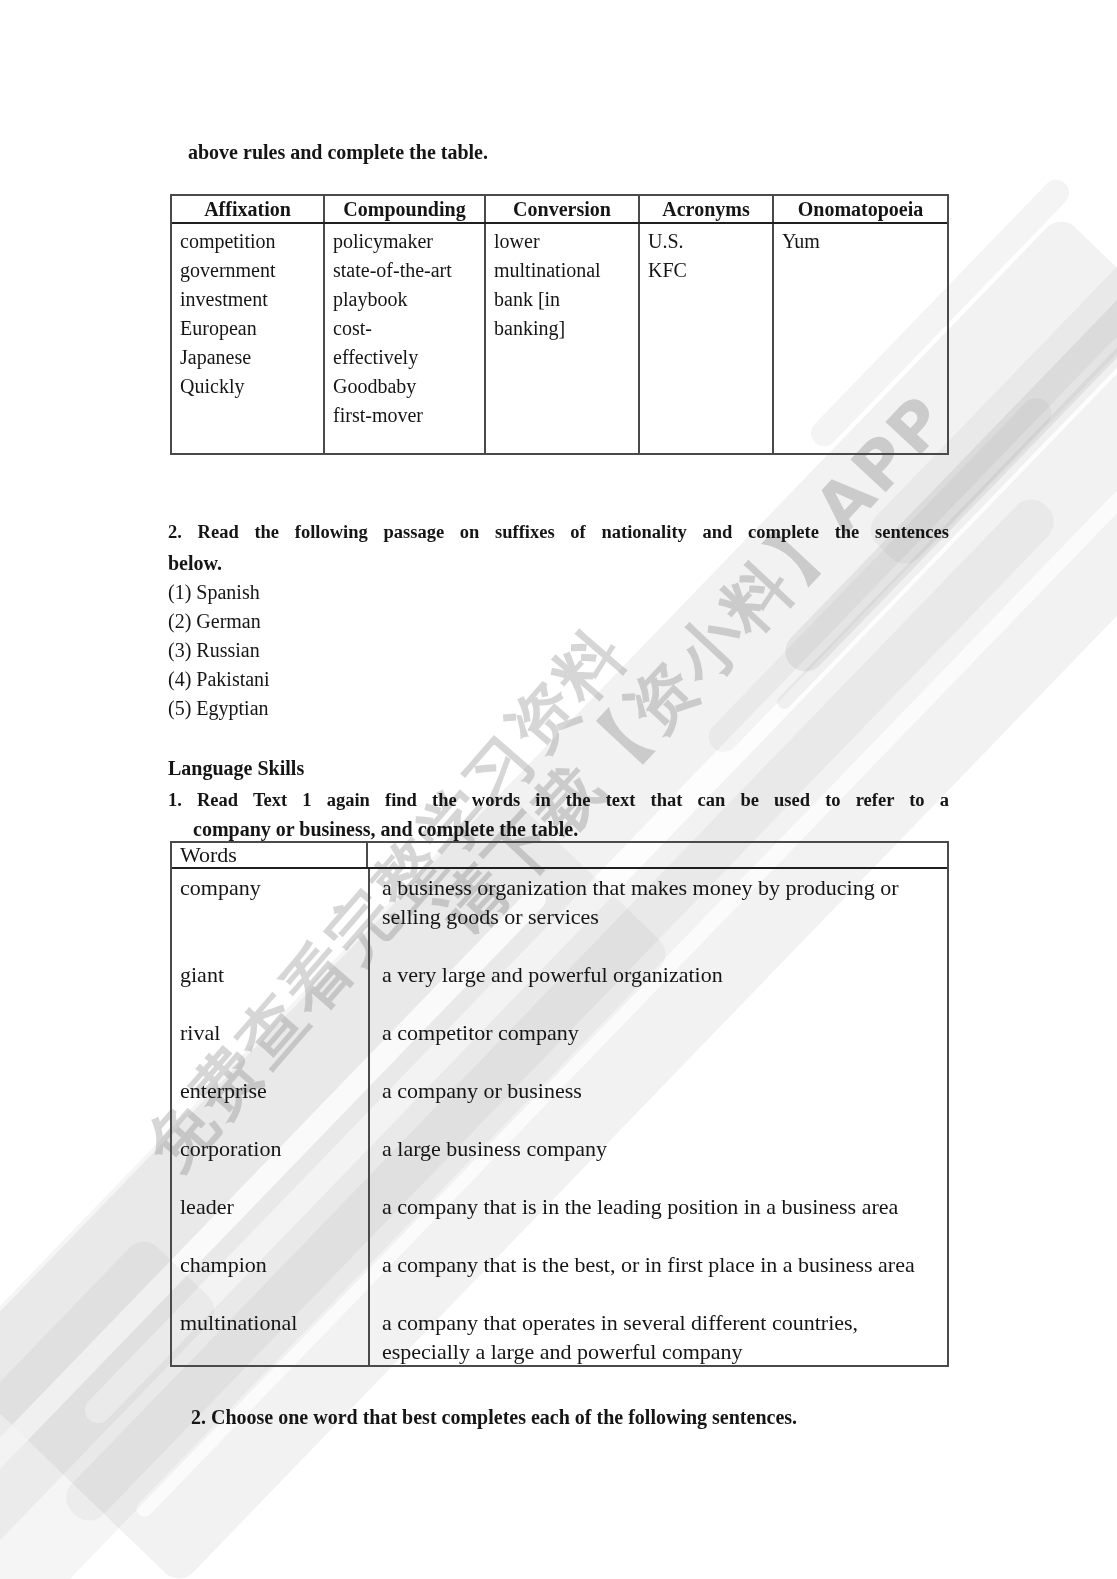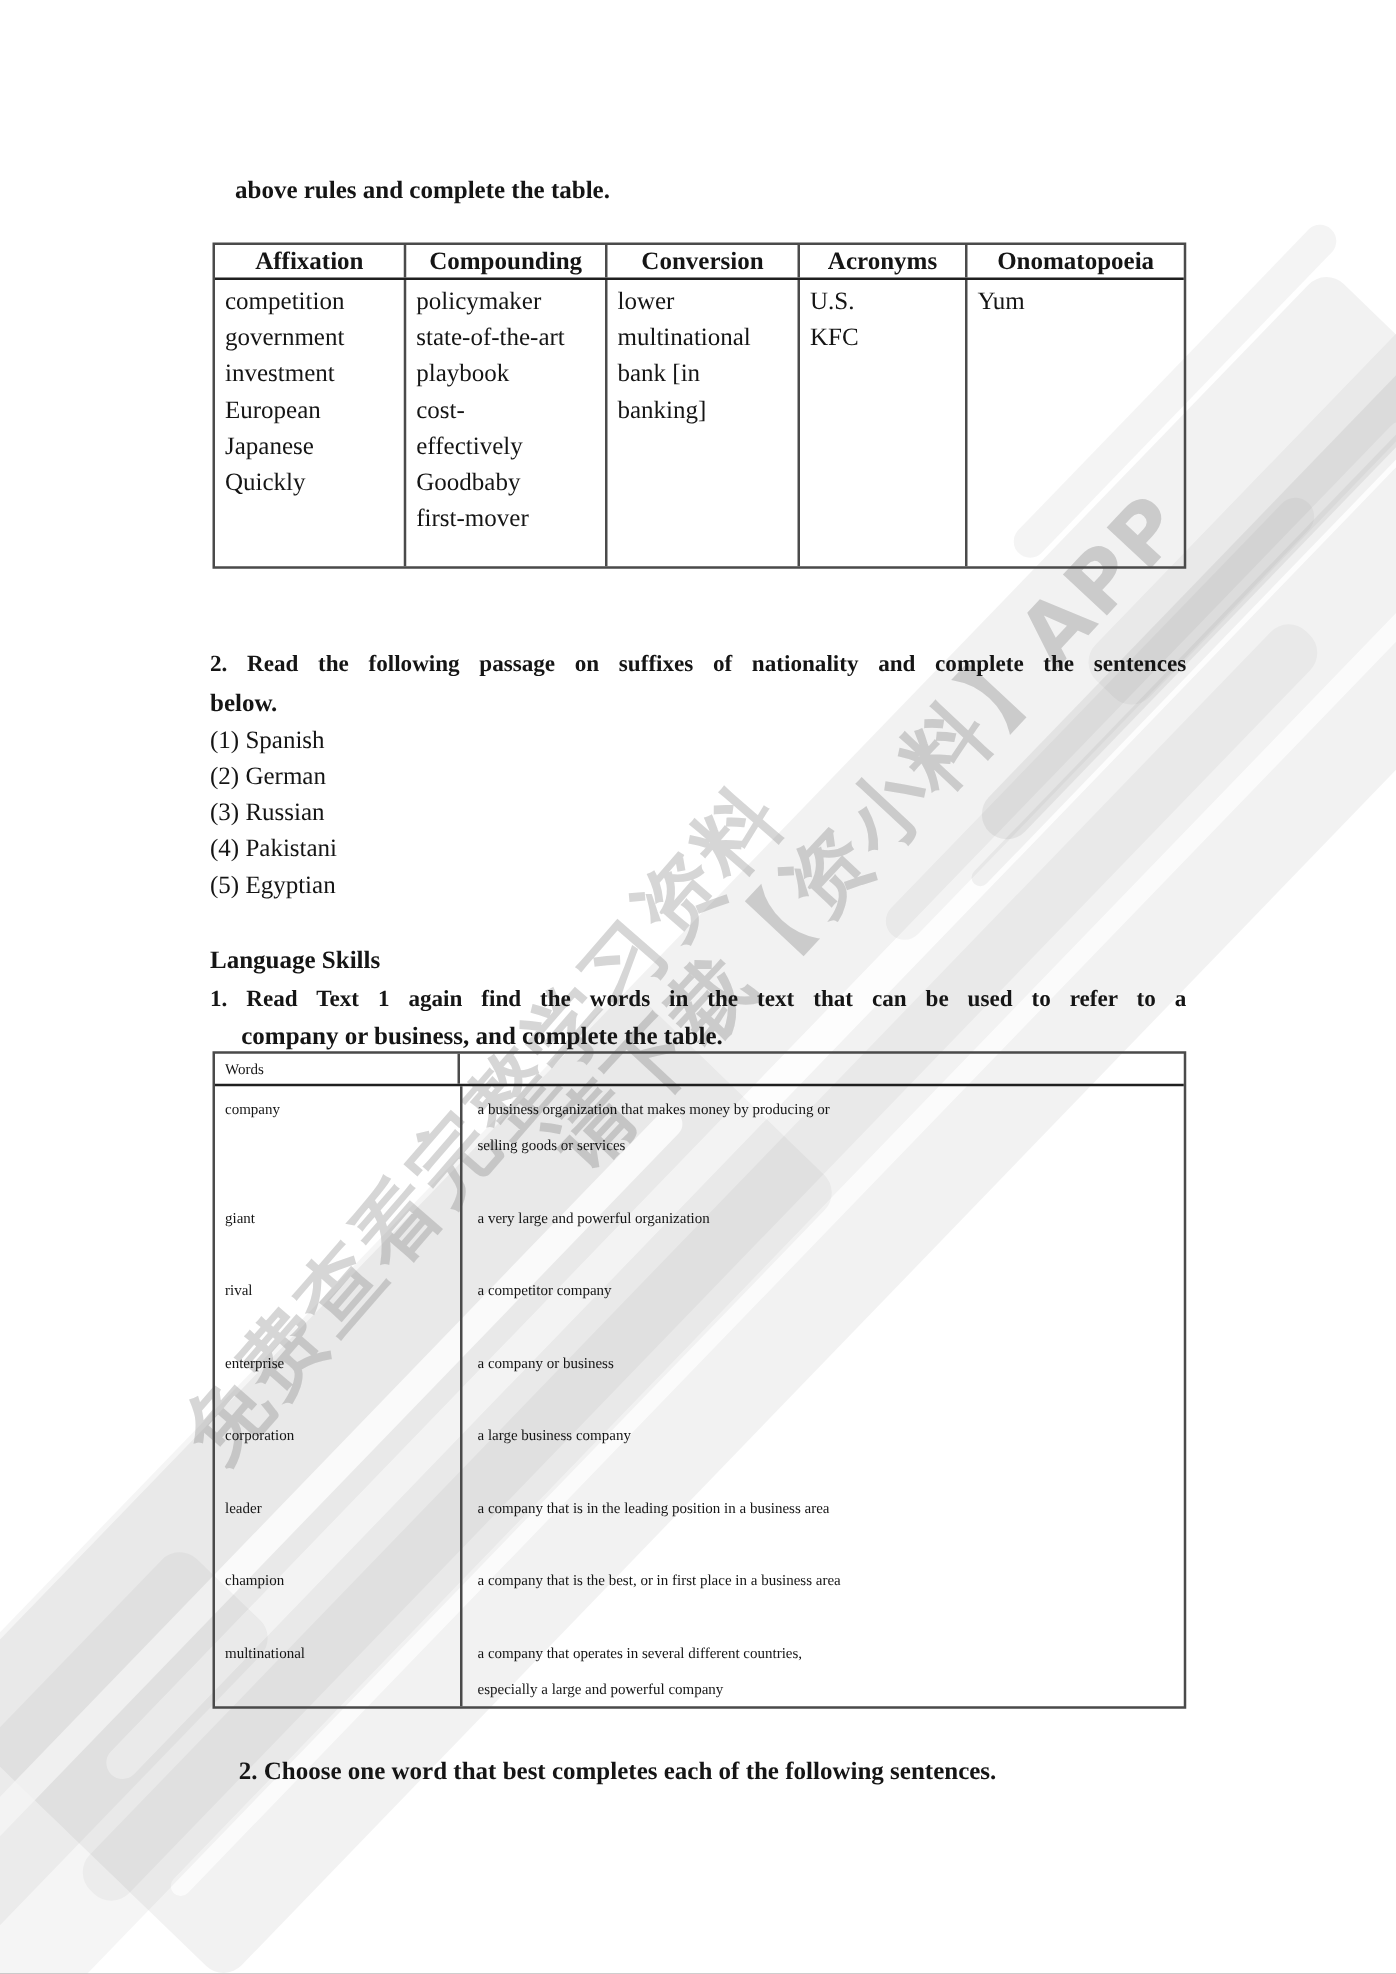--- a/index.html
+++ b/index.html
@@ -57,21 +57,21 @@
   .sec2{left:168px;top:517px;width:781px;font-weight:bold;}
   .jline{font-size:18.5px;line-height:31px;text-align:justify;text-align-last:justify;white-space:normal;}
   .sec2 .l2{line-height:31px;}
   .nat-list{left:168px;top:578px;line-height:29px;}
   .ls-title{left:168px;top:754px;line-height:29px;font-weight:bold;}
   .task1{left:168px;top:785px;width:781px;font-weight:bold;}
   .task1 .jline{line-height:30px;}
   .task1 .l2{line-height:28px;padding-left:25px;}
 
   
-  .t2{left:170px;top:841px;width:779px;border:2px solid #4a4a4a;box-sizing:border-box;font-size:12px;}
+  .t2{left:170px;top:841px;width:779px;border:2px solid #4a4a4a;box-sizing:border-box;font-size:22px;}
   .t2 .hrow{display:flex;border-bottom:2px solid #1f1f1f;line-height:24px;}
   .t2 .hword{width:196px;border-right:2px solid #4a4a4a;padding-left:8px;box-sizing:border-box;}
   .t2 .hexp{flex:1;padding-left:12px;}
   .t2 .body{position:relative;height:492px;padding-top:4px;}
   .t2 .body::before{content:"";position:absolute;left:196px;top:0;bottom:0;width:2px;background:#4a4a4a;}
   .t2 .row{display:flex;line-height:29px;margin-bottom:29px;}
   .t2 .row:last-child{margin-bottom:0;}
   .t2 .wcell{width:198px;padding-left:8px;box-sizing:border-box;}
   .t2 .ecell{flex:1;padding-left:12px;}
   .t2 .ln{white-space:nowrap;}

